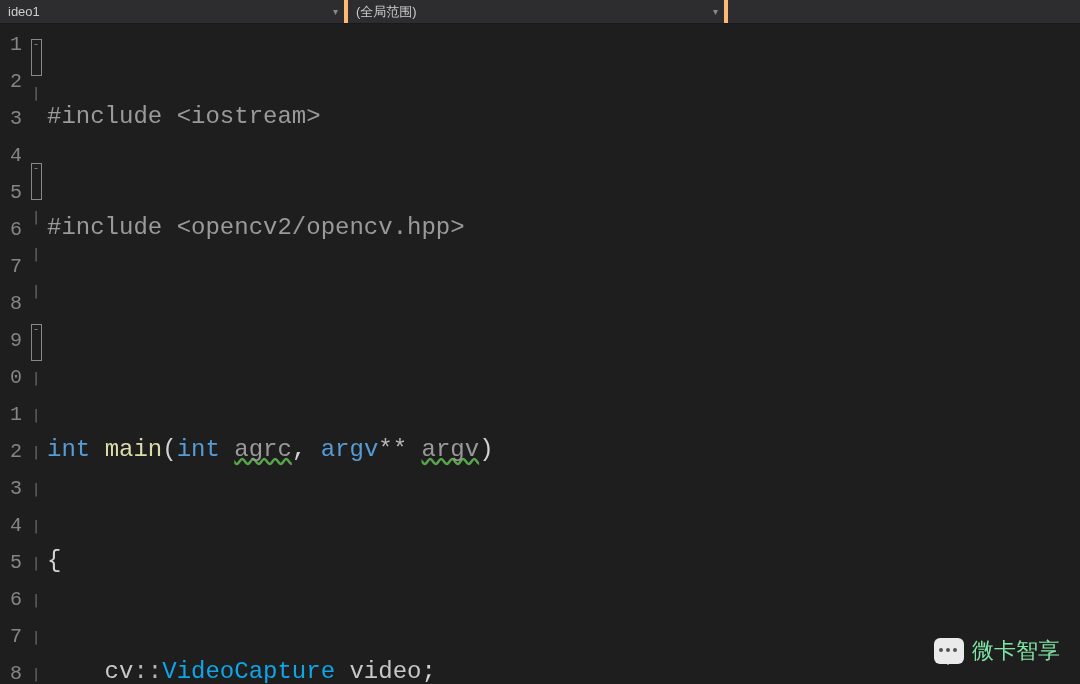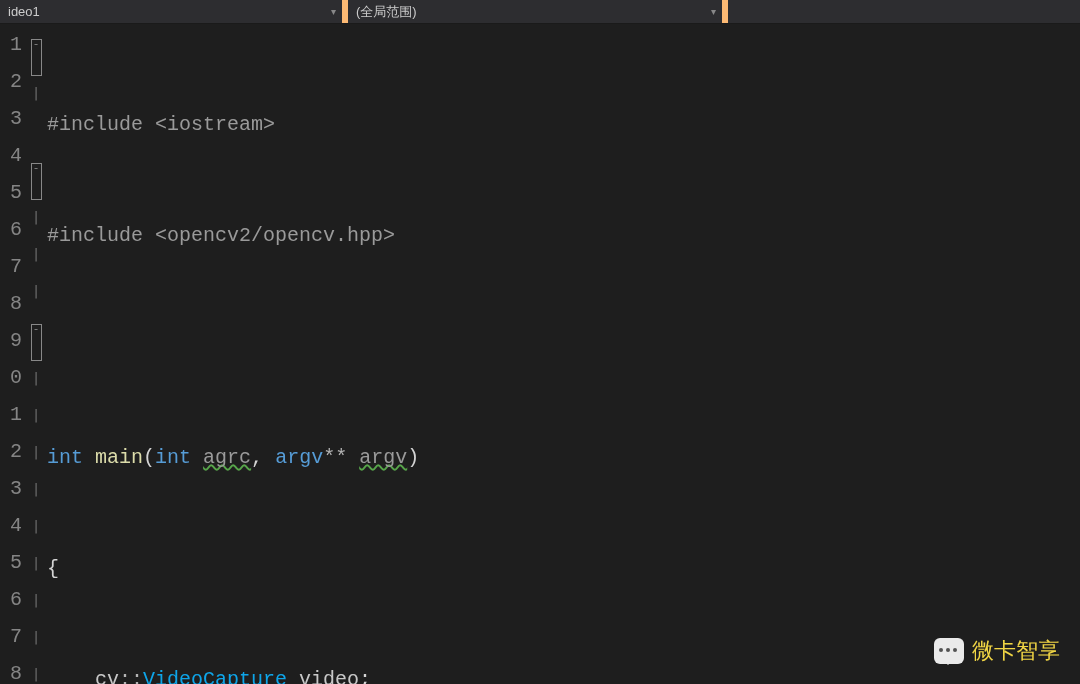--- a/index.html
+++ b/index.html
@@ -18,21 +18,21 @@
       height: 24px;
       border-bottom: 1px solid #1a1a1a;
       font-size: 13px;
       font-family: sans-serif;
     }
     .dropdown {
       display: flex;
       align-items: center;
       padding: 0 8px;
       color: #cccccc;
-      border-right: 6px solid #fdba74;
+      border-right: 4px solid #fdba74;
       position: relative;
       cursor: pointer;
     }
     .dropdown.d1 { width: 348px; }
     .dropdown.d2 { width: 380px; align-items: center; }
     .dropdown.d3 { flex: 1; }
     .dropdown .arrow {
       position: absolute;
       right: 6px;
       font-size: 10px;
@@ -77,23 +77,23 @@
       width: 11px;
       height: 11px;
       line-height: 9px;
       font-size: 11px;
       margin: 13px auto;
       text-align: center;
       cursor: pointer;
     }
     .code {
       flex: 1;
-      font-size: 20px;
+      font-size: 24px;
       line-height: 37px;
-      padding-top: 8px;
+      padding-top: 0;
       white-space: pre;
       position: relative;
     }
     .code .line {
       height: 37px;
       padding-left: 2px;
       border-left: 1px dotted transparent;
       position: relative;
     }
     .k-preproc { color: #9a9a9a; }
@@ -105,21 +105,21 @@
     .k-punct { color: #d4d4d4; }
     .k-ns { color: #c8c8c8; }
     .k-param-warn { color: #9a9a9a; text-decoration: wavy underline #57a64a; text-decoration-skip-ink: none; }
     .watermark {
       position: absolute;
       right: 20px;
       bottom: 18px;
       display: flex;
       align-items: center;
       gap: 8px;
-      color: #fde047;
+      color: #86efac;
       font-family: sans-serif;
       font-size: 22px;
       opacity: 0.95;
       pointer-events: none;
     }
     .watermark .bubble {
       width: 30px;
       height: 26px;
       background: #f5f5f5;
       border-radius: 6px;

